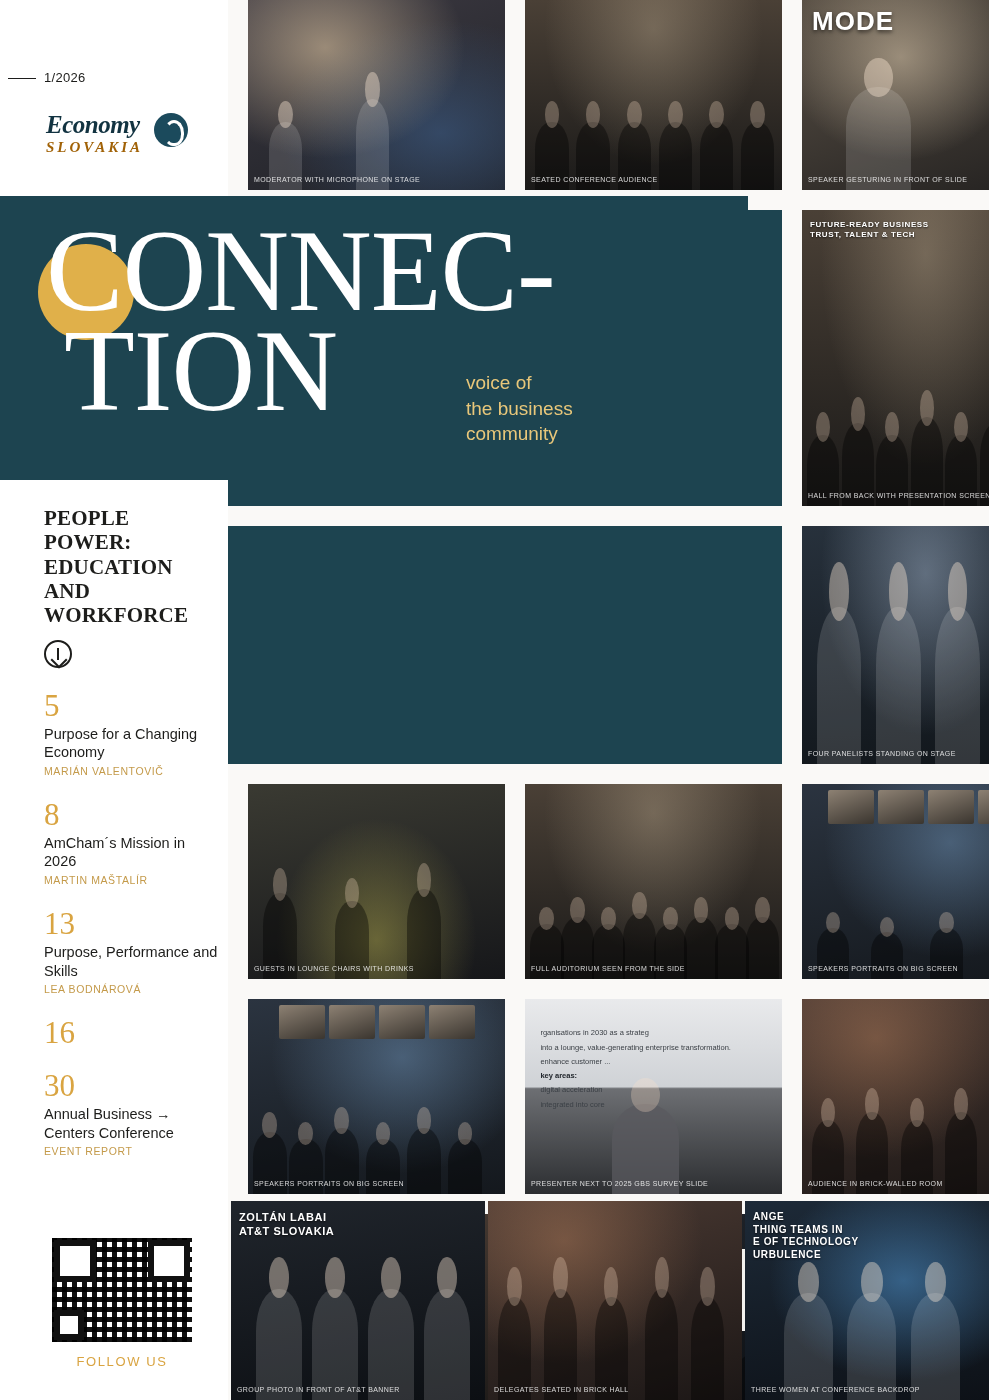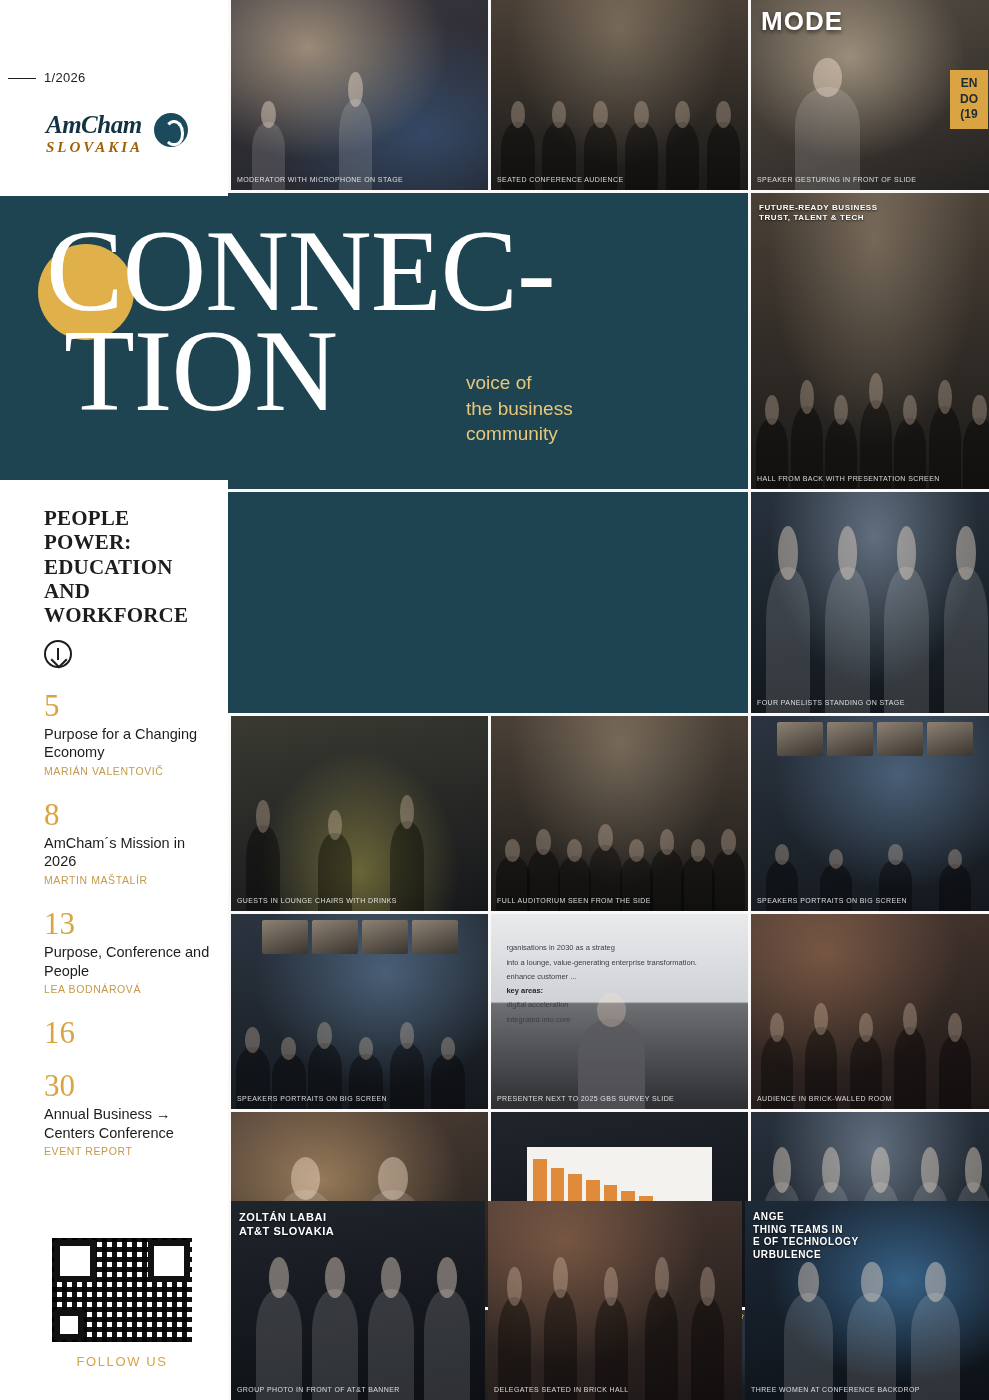--- a/index.html
+++ b/index.html
@@ -16,21 +16,21 @@
     background: #faf9f7;
   }
 
   
   .photo-grid {
     position: absolute;
     inset: 0;
     display: grid;
     grid-template-columns: 228px 257px 257px 247px;
     grid-template-rows: 190px 296px 108px 110px 195px 195px 195px 111px;
-    gap: 3px;
+    gap: 20px;
   }
   .ph {
     position: relative;
     overflow: hidden;
     background: #2a2f36;
   }
   .ph .lbl {
     position: absolute;
     left: 6px; bottom: 6px;
     color: rgba(255,255,255,0.82);
@@ -508,21 +508,21 @@
     <div class="lbl">Three women at conference backdrop</div>
   </div>
 
   <div class="left-col">
 
     <div class="issue-rule"></div>
     <div class="issue-no">1/2026</div>
 
     <div class="logo">
       <div class="mark"></div>
-      <div class="word">AmCham</div>
+      <div class="word">Economy</div>
       <div class="sub">SLOVAKIA</div>
     </div>
 
     <div class="contents">
       <div class="feature-title">PEOPLE POWER: EDUCATION AND WORKFORCE</div>
       <div class="arrow-circle"></div>
 
       <div class="toc-item">
         <div class="toc-num">5</div>
         <div class="toc-title">Purpose for a Changing Economy</div>
@@ -530,21 +530,21 @@
       </div>
 
       <div class="toc-item">
         <div class="toc-num">8</div>
         <div class="toc-title">AmCham´s Mission in 2026</div>
         <div class="toc-author">MARTIN MAŠTALÍR</div>
       </div>
 
       <div class="toc-item">
         <div class="toc-num">13</div>
-        <div class="toc-title">Purpose, Conference and People</div>
+        <div class="toc-title">Purpose, Performance and Skills</div>
         <div class="toc-author">LEA BODNÁROVÁ</div>
       </div>
 
       <div class="toc-item">
         <div class="toc-num">16</div>
         <div class="toc-author"></div>
       </div>
 
       <div class="toc-item">
         <div class="toc-num">30</div>

